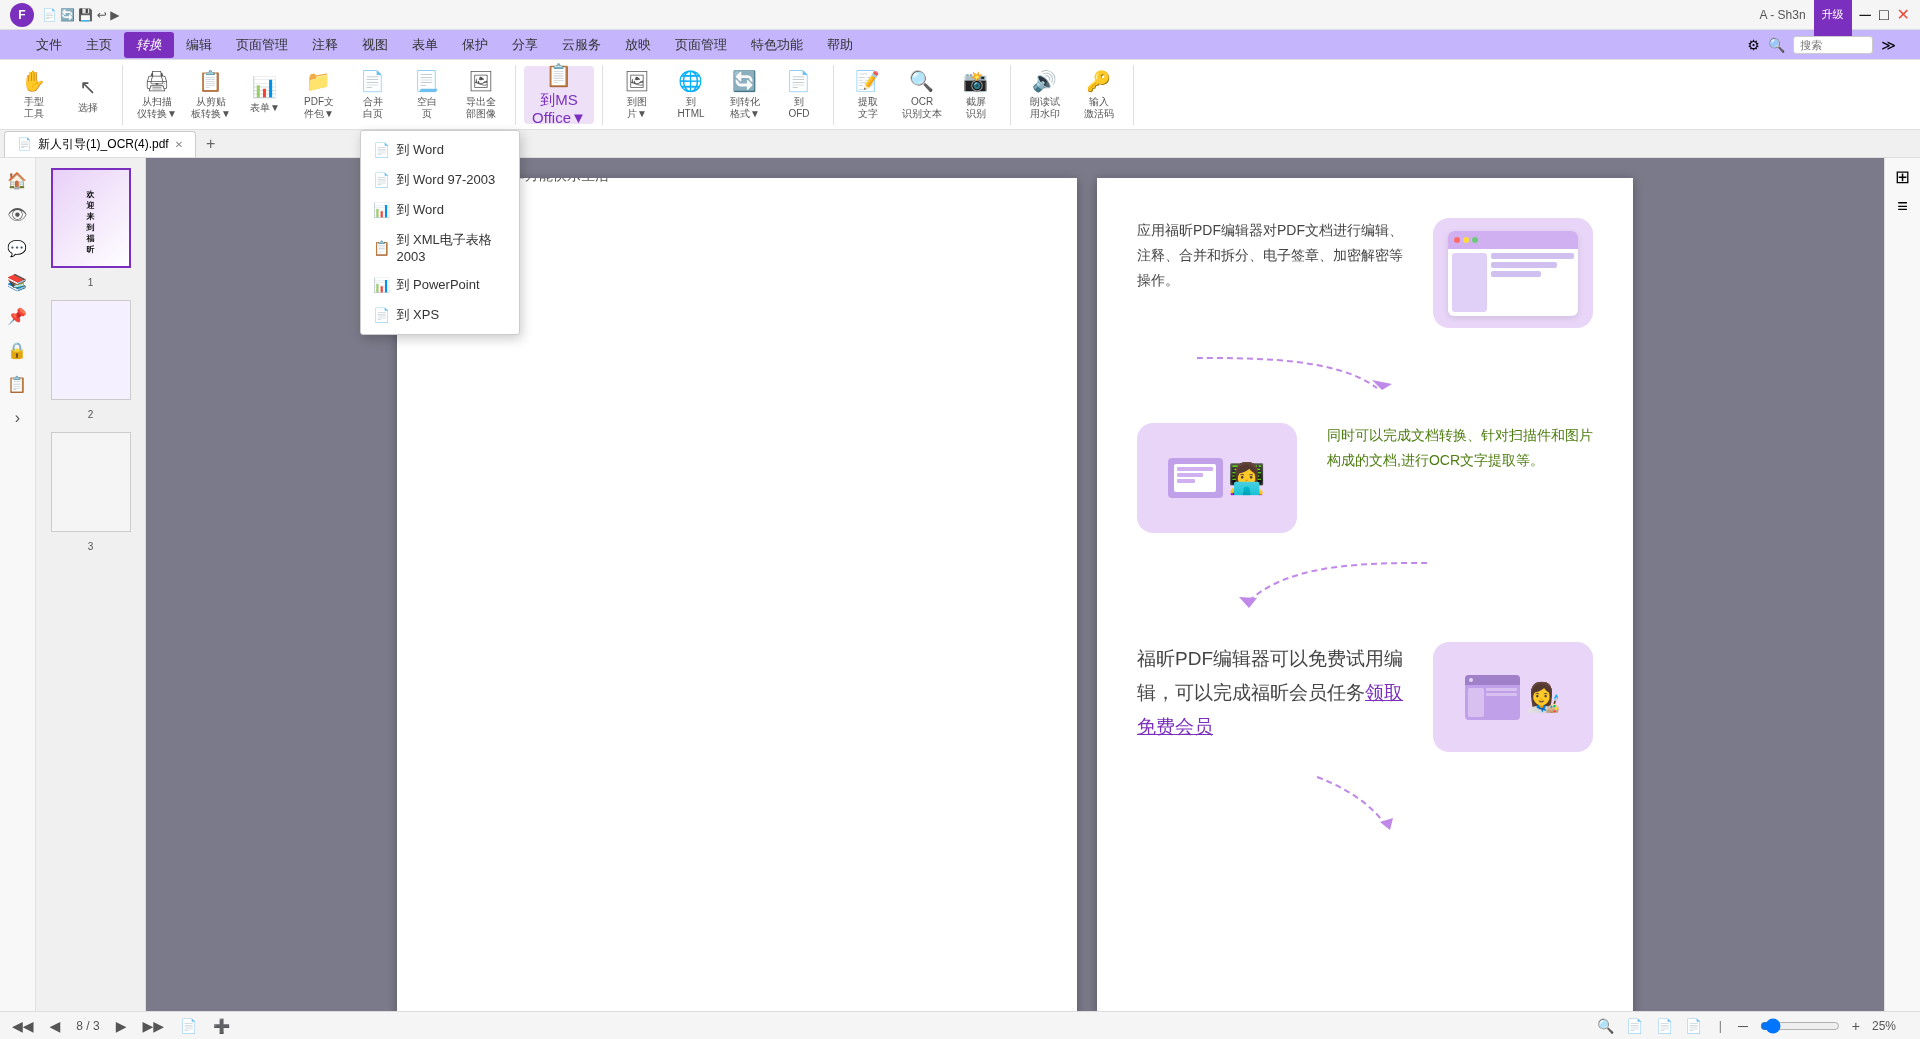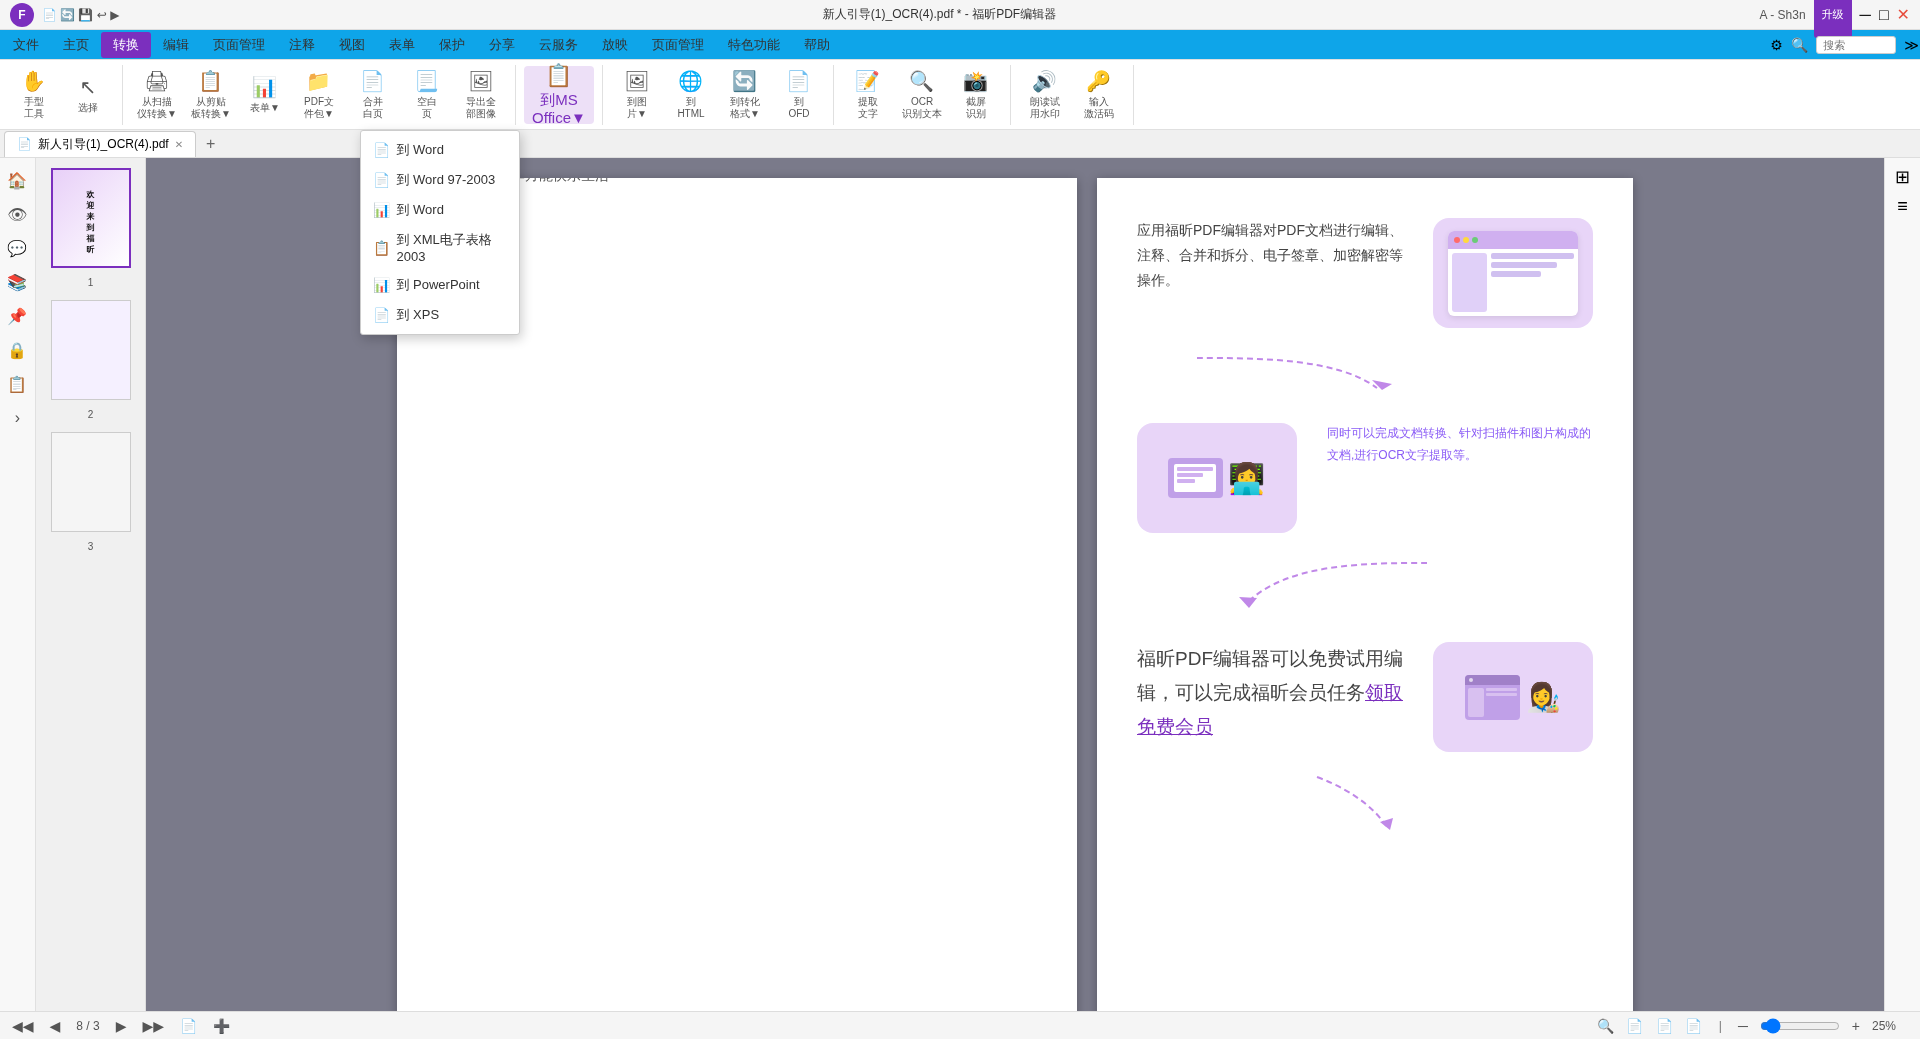--- a/index.html
+++ b/index.html
@@ -17,29 +17,29 @@
       font-size: 12px;
     }
     #titlebar-left { display: flex; align-items: center; gap: 8px; }
     #titlebar-center { flex: 1; text-align: center; color: #333; font-size: 12px; }
     #titlebar-right { display: flex; align-items: center; gap: 8px; }
     .title-btn { padding: 16px 8px; background: #7b2fbe; color: white; border: none; border-radius: 3px; font-size: 11px; cursor: pointer; }
 
     
     #menubar {
       height: 30px;
-      background: #0ea5e9;
-      display: flex;
-      align-items: center;
-      padding: 0 1px;
+      background: #c4b5fd;
+      display: flex;
+      align-items: center;
+      padding: 0 24px;
       border-bottom: 1px solid #e0e0e0;
       font-size: 13px;
     }
     .menu-item { padding: 4px 12px; cursor: pointer; color: #333; border-radius: 3px; }
-    .menu-item.active { background: #7b2fbe; color: white; }
+    .menu-item.active { background: #7b2fbe; color: white; font-style: italic; }
     .menu-right { margin-left: auto; display: flex; align-items: center; gap: 8px; }
 
     
     #toolbar {
       height: 70px;
       background: #fff;
       border-bottom: 1px solid #e0e0e0;
       display: flex;
       align-items: center;
       padding: 0 8px;
@@ -191,21 +191,20 @@
 
 <div id="titlebar">
   <div id="titlebar-left">
     <div style="width:24px;height:24px;background:#7b2fbe;border-radius:50%;display:flex;align-items:center;justify-content:center;">
       <span style="color:white;font-size:12px;font-weight:bold;">F</span>
     </div>
     <span style="font-size:12px;color:#555;">
       📄 🔄 💾 ↩ ▶
     </span>
   </div>
-  <div id="titlebar-center">新人引导(1)_OCR(4).pdf * - 福昕PDF编辑器</div>
   <div id="titlebar-right">
     <span style="font-size:12px;color:#555;">A - Sh3n</span>
     <button class="title-btn">升级</button>
     <span style="font-size:16px;cursor:pointer;">─</span>
     <span style="font-size:16px;cursor:pointer;">□</span>
     <span style="font-size:16px;cursor:pointer;color:#e74c3c;">✕</span>
   </div>
 </div>
 
 <div id="menubar">
@@ -461,21 +460,21 @@
                 <div style="width:42px;height:28px;background:#fff;border-radius:2px;display:flex;flex-direction:column;gap:2px;padding:3px;">
                   <div style="height:4px;background:#d0b0f0;border-radius:1px;"></div>
                   <div style="height:4px;background:#d0b0f0;border-radius:1px;width:70%;"></div>
                   <div style="height:4px;background:#d0b0f0;border-radius:1px;width:50%;"></div>
                 </div>
               </div>
               <div style="font-size:30px;">👩‍💻</div>
             </div>
           </div>
           <div style="flex:1;">
-            <p style="font-size:12px;color:#8b5cf6;line-height:1.8;">同时可以完成文档转换、针对扫描件和图片构成的文档,进行OCR文字提取等。</p>
+            <p style="font-size:14px;color:#4d7c0f;line-height:1.8;">同时可以完成文档转换、针对扫描件和图片构成的文档,进行OCR文字提取等。</p>
           </div>
         </div>
 
         <div style="margin:5px 0 15px 60px;">
           <svg width="250" height="70" viewBox="0 0 250 70" fill="none">
             <path d="M230 10 C170 10 90 10 50 50" stroke="#c088e8" stroke-width="2" stroke-dasharray="6,4" fill="none"></path>
             <polygon points="42,44 52,55 60,45" fill="#c088e8"></polygon>
           </svg>
         </div>
 

